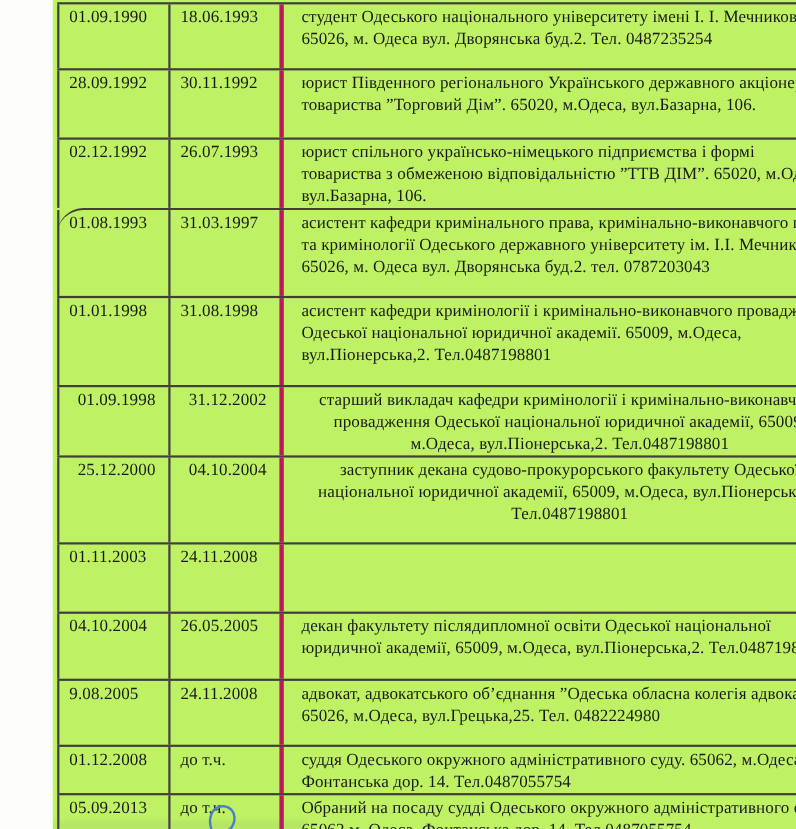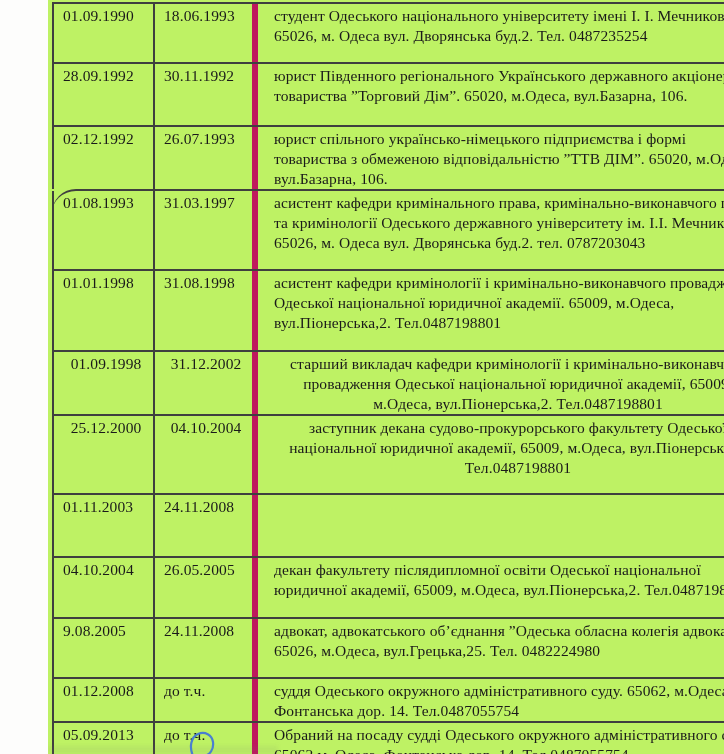--- a/index.html
+++ b/index.html
@@ -34,21 +34,21 @@
     line-height: 20px;
     padding: 2px 4px 0 9px;
     box-sizing: border-box;
     letter-spacing: 0.1px;
   }
   .c1 {
     border-left: 2px solid #3f3f3f;
     border-right: 2px solid #3f3f3f;
   }
   .c2 {
-    border-right: 6px solid #be185d;
+    border-right: 4px solid #be185d;
   }
   .c3 {
     padding-left: 16px;
     padding-right: 10px;
   }
   .r1  { min-height: 60px; }
   .r2  { min-height: 63px; }
   .r3  { min-height: 60px; }
   .r4  { min-height: 80px; border-radius: 24px; }
   .r5  { min-height: 81px; }

